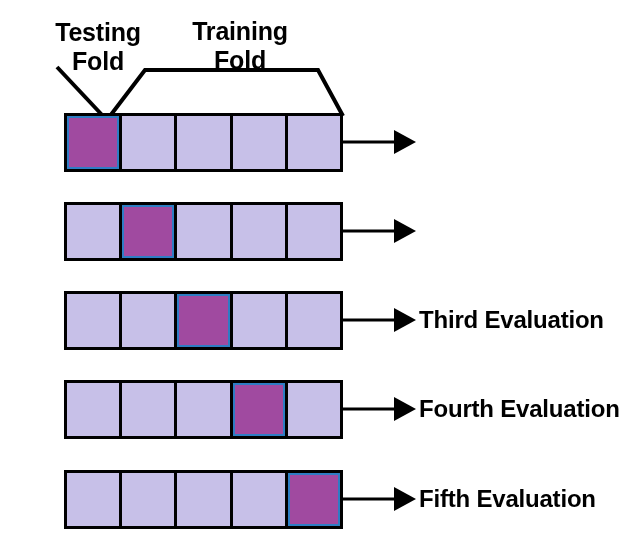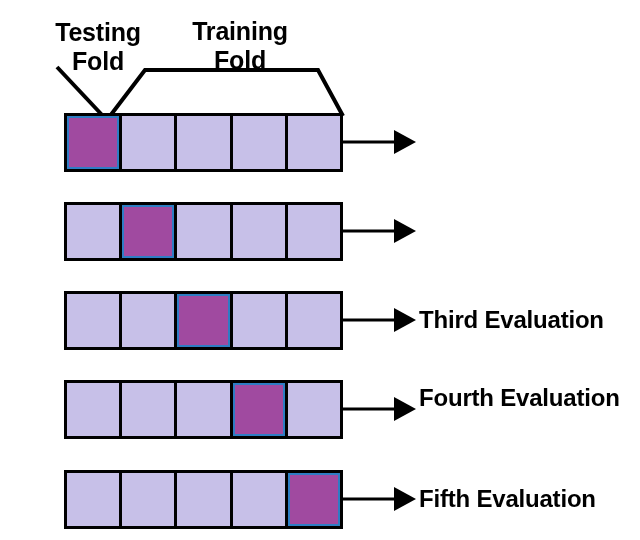--- a/index.html
+++ b/index.html
@@ -159,16 +159,16 @@
 
   <div class="fold-row" style="top:470px;">
     <div class="fold-cell"></div>
     <div class="fold-cell"></div>
     <div class="fold-cell"></div>
     <div class="fold-cell"></div>
     <div class="fold-cell testing"></div>
   </div>
 
   <div class="eval-label" style="top:308px;">Third Evaluation</div>
-  <div class="eval-label" style="top:386px;text-align:right;">Fourth Evaluation</div>
+  <div class="eval-label" style="top:397px;text-align:right;">Fourth Evaluation</div>
   <div class="eval-label" style="top:487px;">Fifth Evaluation</div>
 
 </div>
 
 </body></html>

